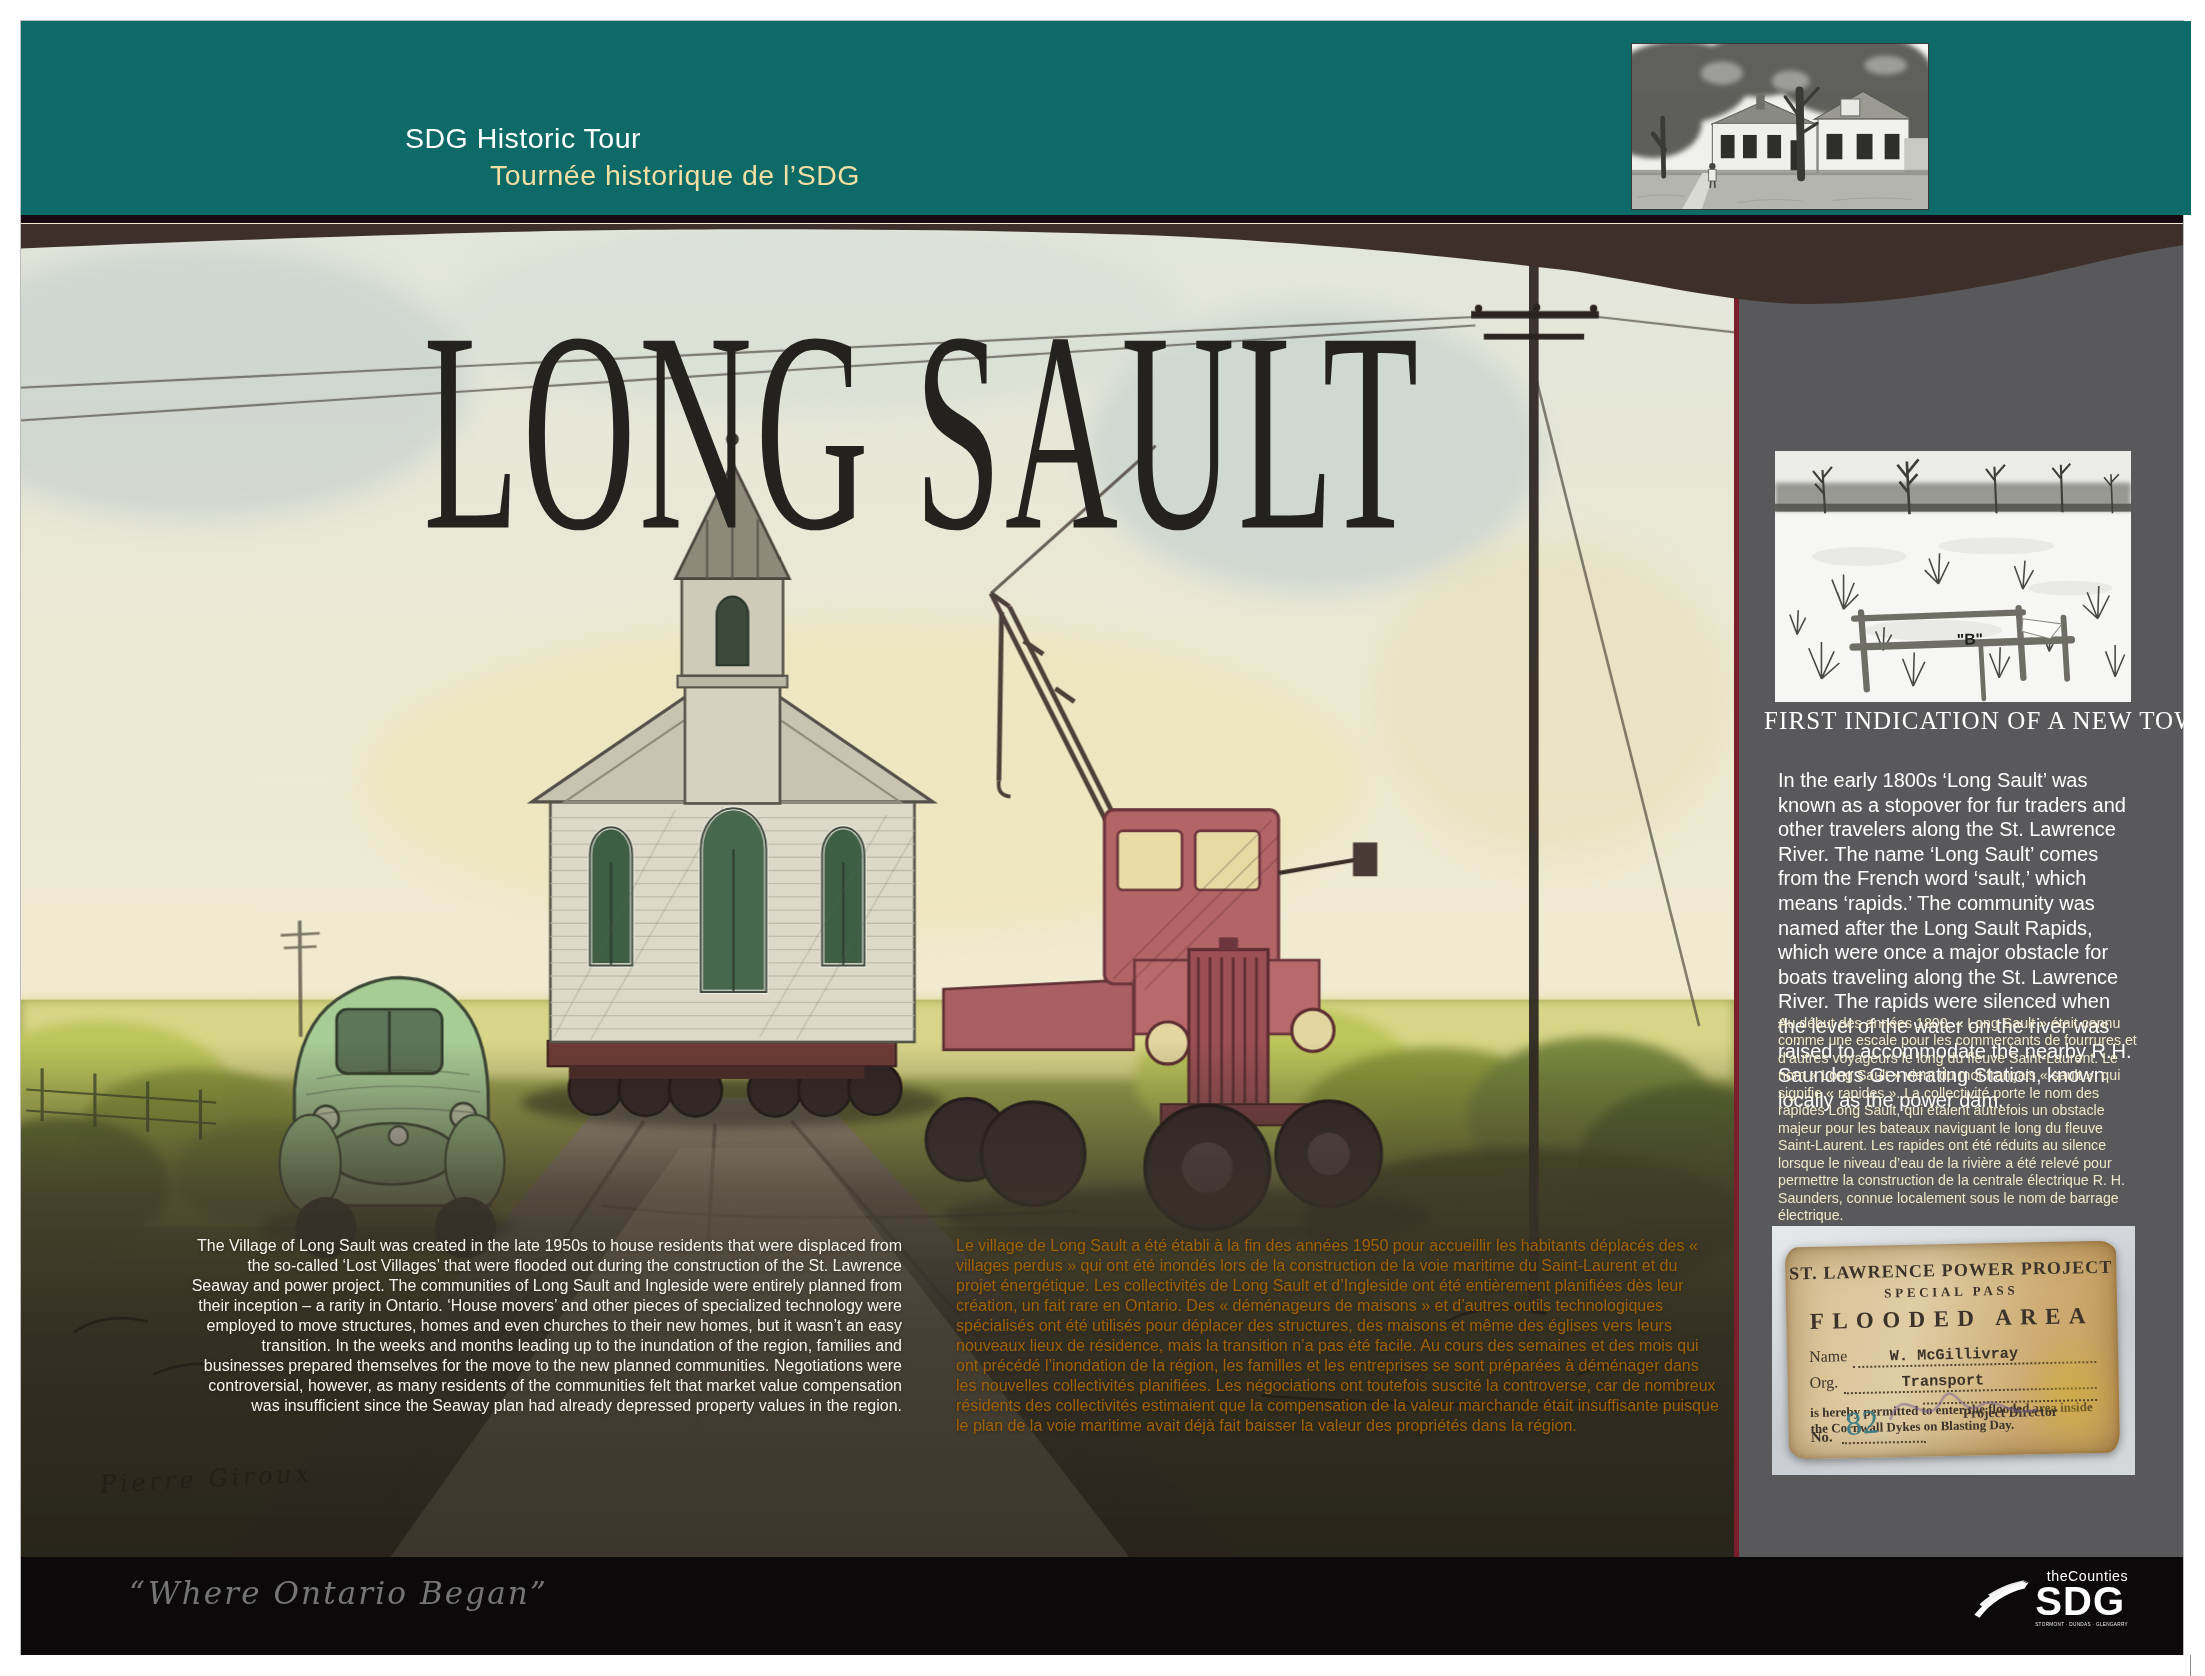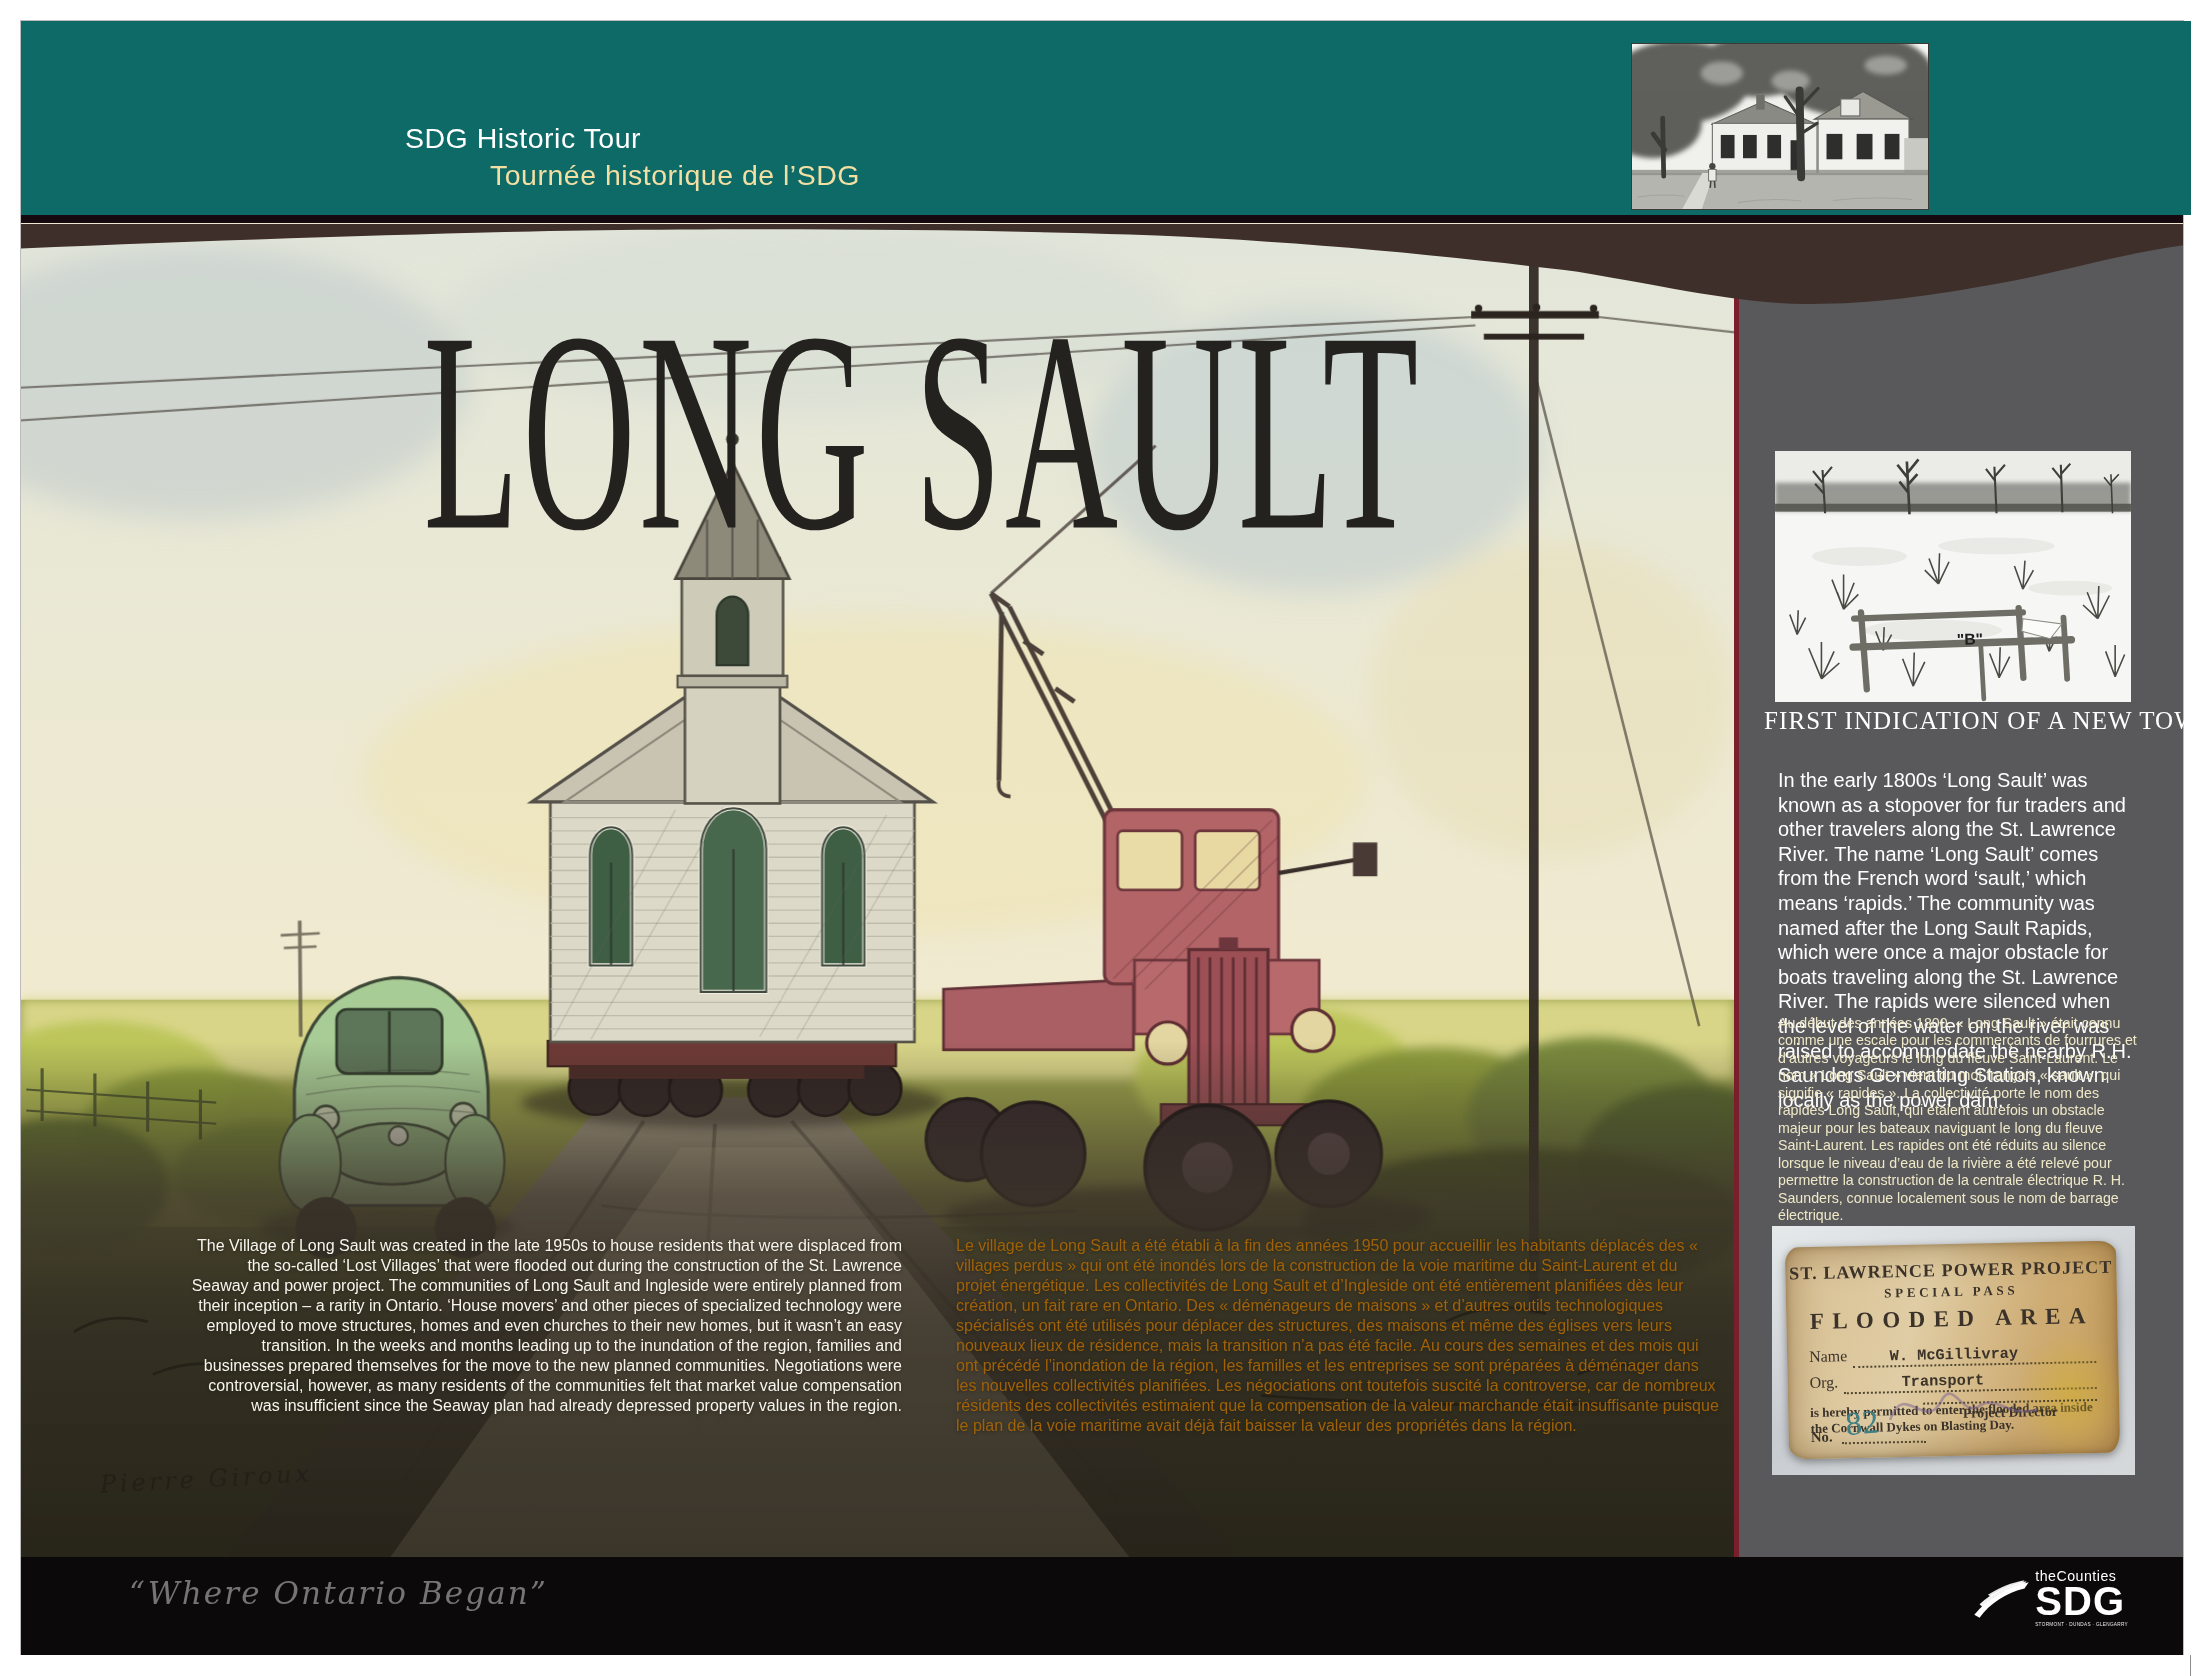--- a/index.html
+++ b/index.html
@@ -53,21 +53,21 @@
   .pass-no-dots{position:absolute;left:53px;bottom:13.7px;width:84px;border-bottom:2.1px dotted #50462f;height:1.1px;}
   .pass-no-value{position:absolute;left:57px;bottom:16px;font-size:33px;color:#3f7f86;transform:rotate(-4deg);font-family:"Liberation Serif",serif;}
   .pass-scribble{position:absolute;left:95px;top:124px;width:164px;height:79px;}
 
   
   .footer{position:absolute;left:0;top:1536px;width:100%;height:98px;background:#0b090a;}
   .motto{position:absolute;left:108px;top:18px;font-family:"DejaVu Serif",serif;font-style:italic;font-size:31px;letter-spacing:2.1px;color:#757575;}
   .logo{position:absolute;left:1951px;top:11.6px;display:flex;align-items:flex-start;}
   .logo-swoosh{width:59px;height:46px;margin-top:8.4px;}
   .logo-text{margin-left:4.2px;color:#ffffff;}
-  .logo-top{font-size:14.2px;line-height:1;letter-spacing:0.5px;}
+  .logo-top{font-size:14.2px;line-height:1;letter-spacing:0.5px;text-align:right;}
   .logo-main{font-size:40px;font-weight:bold;line-height:.92;letter-spacing:1.1px;}
   .logo-tagline{font-size:4.7px;letter-spacing:0.3px;margin-top:2.1px;white-space:nowrap;opacity:.92;}
 
   .crop-mark{position:absolute;left:2190px;top:1655px;width:1.1px;height:21.6px;background:#8d8d8d;}
 </style>
 </head>
 <body>
 
 <div class="page">
   <div class="panel">

